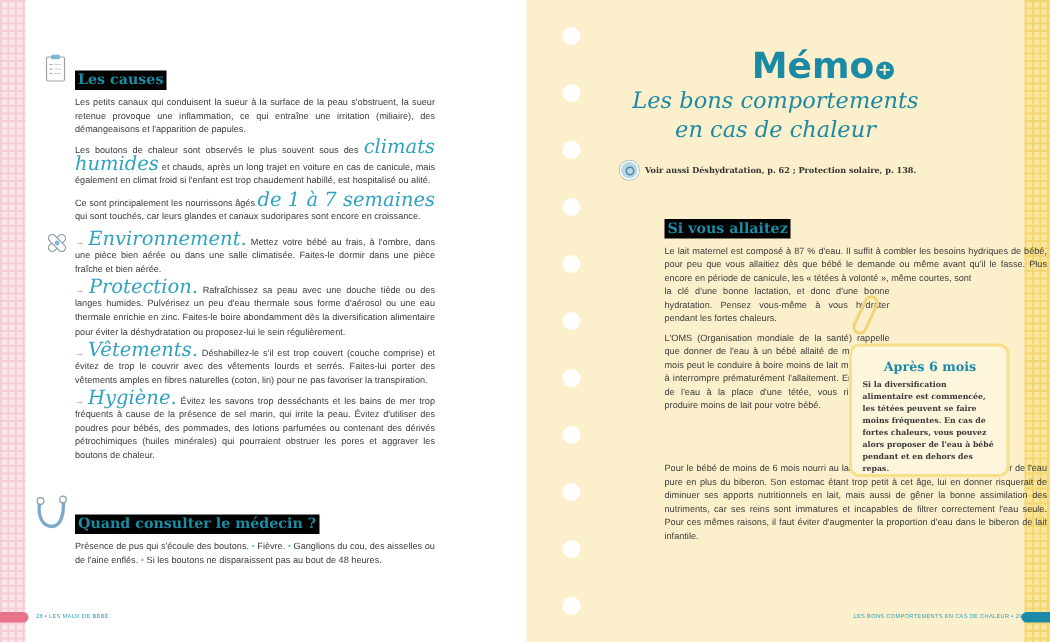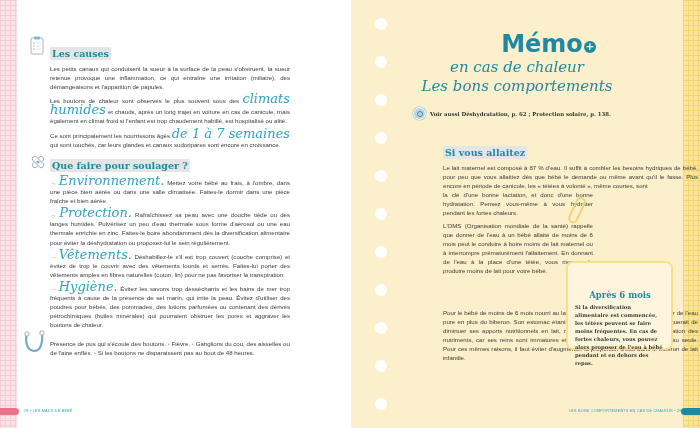--- a/index.html
+++ b/index.html
@@ -12,21 +12,21 @@
     position: absolute; left: 0; top: 0; width: 17px; height: 428px;
     background-color: #fbe4e8;
     background-image:
       linear-gradient(#f5ccd4 1px, transparent 1px),
       linear-gradient(90deg, #f5ccd4 1px, transparent 1px);
     background-size: 5px 5px;
   }
   .section { position: absolute; left: 50px; width: 240px; }
   .section-icon { position: absolute; }
   .heading {
-    display: inline-block; background: #e5e5e5; color: #1a8ca3;
+    display: inline-block; background: #000000; color: #1a8ca3;
     font-family: "DejaVu Serif", serif; font-weight: bold; font-size: 9.5px;
     padding: 1px 2px; line-height: 11px; margin-bottom: 4px;
   }
   .body-text {
     font-size: 6.1px; line-height: 9.1px; color: #3b3b3b; text-align: justify;
     margin-bottom: 3px;
   }
   .hl { color: #2fa3c0; font-family: "DejaVu Serif", serif; font-style: italic; font-size: 13px; }
   .arrow { color: #e06b75; }
   .bullet { color: #7cc6d8; }
@@ -58,21 +58,21 @@
     position: absolute; left: 0; width: 332px; top: 58px; text-align: center;
     font-family: "DejaVu Serif", serif; font-style: italic; font-size: 15px; line-height: 19px; color: #1c8aa5;
   }
   .see-also { position: absolute; left: 62px; top: 107px; font-family: "DejaVu Serif", serif; font-weight: bold; font-size: 5.4px; color: #333; display: flex; align-items: center; }
   .see-icon { width: 13px; height: 13px; border-radius: 50%; background: #b8d7e3; border: 1.5px solid #ffffff; box-shadow: 0 0 0 0.5px #9bb; margin-right: 4px; position: relative; }
   .see-icon::after { content: ""; position: absolute; left: 3px; top: 3px; width: 4px; height: 4px; border-radius: 50%; border: 1px solid #4a8aa8; }
 
   .rsection { position: absolute; left: 72px; margin-left: 20px; }
   .callout {
     position: absolute; left: 566px; top: 229px; width: 107px; height: 89px;
-    background: #fdf6dc; border: 2px solid #f7e08a; border-radius: 7px; padding: 27px 6px 4px 7px; margin-top: 32px;
+    background: #fdf6dc; border: 2px solid #f7e08a; border-radius: 7px; padding: 9px 6px 4px 7px;
   }
   .callout-title { font-family: "DejaVu Serif", serif; font-weight: bold; font-size: 8.5px; color: #1c8aa5; text-align: center; margin-bottom: 3px; }
   .callout-text { font-family: "DejaVu Serif", serif; font-weight: bold; font-size: 5.2px; line-height: 8px; color: #3a3a3a; }
   .clip { position: absolute; left: 572px; top: 196px; width: 10px; height: 28px; border: 2px solid #f1d574; border-radius: 6px; transform: rotate(25deg); }
 
   .footer-right-text { position: absolute; left: 569px; top: 409px; font-size: 3.8px; color: #2fa3c0; letter-spacing: 0.2px; }
   .footer-right-tab { position: absolute; left: 681px; top: 408px; width: 19px; height: 7px; background: #1c8aa5; border-radius: 4px 0 0 4px; }
 </style>
 </head>
 <body>
@@ -100,33 +100,33 @@
   <svg class="section-icon" style="left:31px;top:155px" width="14" height="14" viewBox="0 0 14 14">
     <g transform="rotate(45 7 7)">
         <rect x="4.5" y="0" width="5" height="14" rx="2.5" fill="#fff" stroke="#8a9aa8" stroke-width="0.8"></rect>
       </g>
     <g transform="rotate(-45 7 7)">
         <rect x="4.5" y="0" width="5" height="14" rx="2.5" fill="#fff" stroke="#8a9aa8" stroke-width="0.8"></rect>
       </g>
     <circle cx="7" cy="7" r="1.6" fill="#7fb5d6"></circle>
   </svg>
   <div class="section" style="top:155px;">
-    <div class="heading">Que faire pour soulager ?</div>
     <p class="body-text"><span class="arrow">→</span> <span class="hl">Environnement.</span><span> Mettez votre bébé au frais, à l'ombre, dans une pièce bien aérée ou dans une salle climatisée. Faites-le dormir dans une pièce fraîche et bien aérée.</span></p>
     <p class="body-text"><span class="arrow">→</span> <span class="hl">Protection.</span><span> Rafraîchissez sa peau avec une douche tiède ou des langes humides. Pulvérisez un peu d'eau thermale sous forme d'aérosol ou une eau thermale enrichie en zinc. Faites-le boire abondamment dès la diversification alimentaire pour éviter la déshydratation ou proposez-lui le sein régulièrement.</span></p>
     <p class="body-text"><span class="arrow">→</span> <span class="hl">Vêtements.</span><span> Déshabillez-le s'il est trop couvert (couche comprise) et évitez de trop le couvrir avec des vêtements lourds et serrés. Faites-lui porter des vêtements amples en fibres naturelles (coton, lin) pour ne pas favoriser la transpiration.</span></p>
     <p class="body-text"><span class="arrow">→</span> <span class="hl">Hygiène.</span><span> Évitez les savons trop desséchants et les bains de mer trop fréquents à cause de la présence de sel marin, qui irrite la peau. Évitez d'utiliser des poudres pour bébés, des pommades, des lotions parfumées ou contenant des dérivés pétrochimiques (huiles minérales) qui pourraient obstruer les pores et aggraver les boutons de chaleur.</span></p>
   </div>
 
   <svg class="section-icon" style="left:22px;top:330px" width="26" height="26" viewBox="0 0 26 26">
     <path d="M5 3 C3 10, 4 20, 12 21 C19 21, 21 12, 20 3" fill="none" stroke="#7aa9c9" stroke-width="2.2" stroke-linecap="round"></path>
     <circle cx="5" cy="4" r="2.2" fill="#fff" stroke="#8a9aa8" stroke-width="0.8"></circle>
     <circle cx="20" cy="3" r="2.2" fill="#fff" stroke="#8a9aa8" stroke-width="0.8"></circle>
   </svg>
   <div class="section" style="top:339px;">
+    <div class="heading">Quand consulter le médecin ?</div>
     <p class="body-text" style="text-align:left"><span>Présence de pus qui s'écoule des boutons. </span><span class="bullet">•</span><span> Fièvre. </span><span class="bullet">•</span><span> Ganglions du cou, des aisselles ou de l'aine enflés. </span><span class="bullet">•</span><span> Si les boutons ne disparaissent pas au bout de 48 heures.</span></p>
   </div>
 
   <div class="footer-left-tab"></div>
   <div class="footer-left-text">28 • LES MAUX DE BÉBÉ</div>
 </div>
 
 <div class="right-page">
   <div class="hole" style="top:18px"></div>
   <div class="hole" style="top:56px"></div>
@@ -137,22 +137,22 @@
   <div class="hole" style="top:246px"></div>
   <div class="hole" style="top:284px"></div>
   <div class="hole" style="top:322px"></div>
   <div class="hole" style="top:360px"></div>
   <div class="hole" style="top:398px"></div>
 
   <div class="yellow-strip"></div>
 
   <div class="memo-title"><span>Mémo</span><span class="memo-plus">+</span></div>
   <div class="memo-subtitle">
+    <div>Les bons comportements</div>
     <div>en cas de chaleur</div>
-    <div>Les bons comportements</div>
   </div>
 
   <div class="see-also">
     <span class="see-icon"></span>
     <span>Voir aussi Déshydratation, p. 62 ; Protection solaire, p. 138.</span>
   </div>
 
   <div class="rsection" style="top:142px; width:255px;">
     <div class="heading">Si vous allaitez</div>
     <p class="body-text" style="margin-bottom:0">Le lait maternel est composé à 87 % d'eau. Il suffit à combler les besoins hydriques de bébé, pour peu que vous allaitiez dès que bébé le demande ou même avant qu'il le fasse. Plus encore en période de canicule, les « tétées à volonté », même courtes, sont</p>

